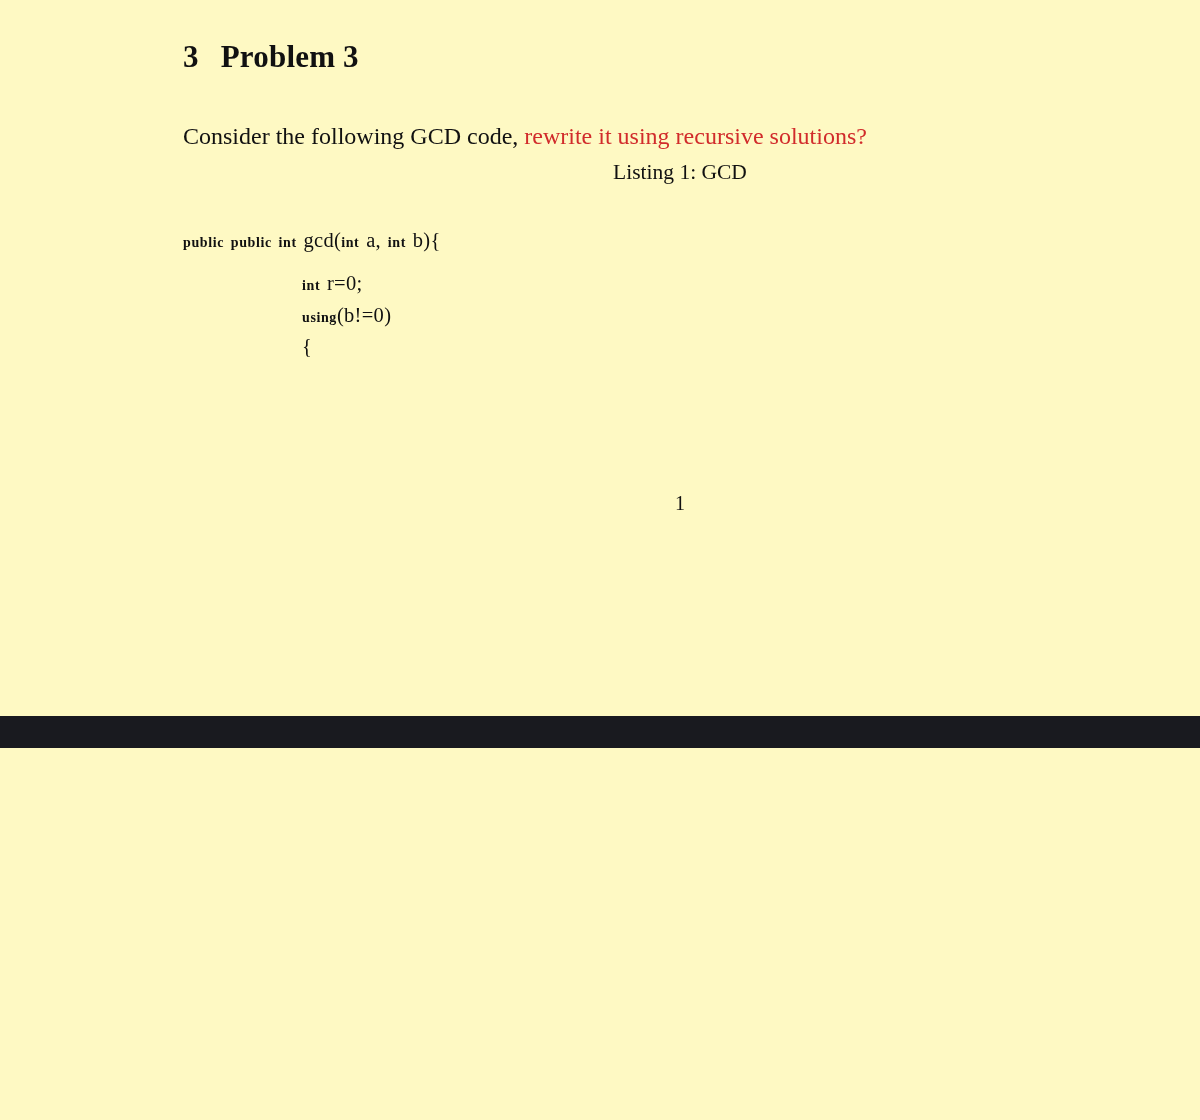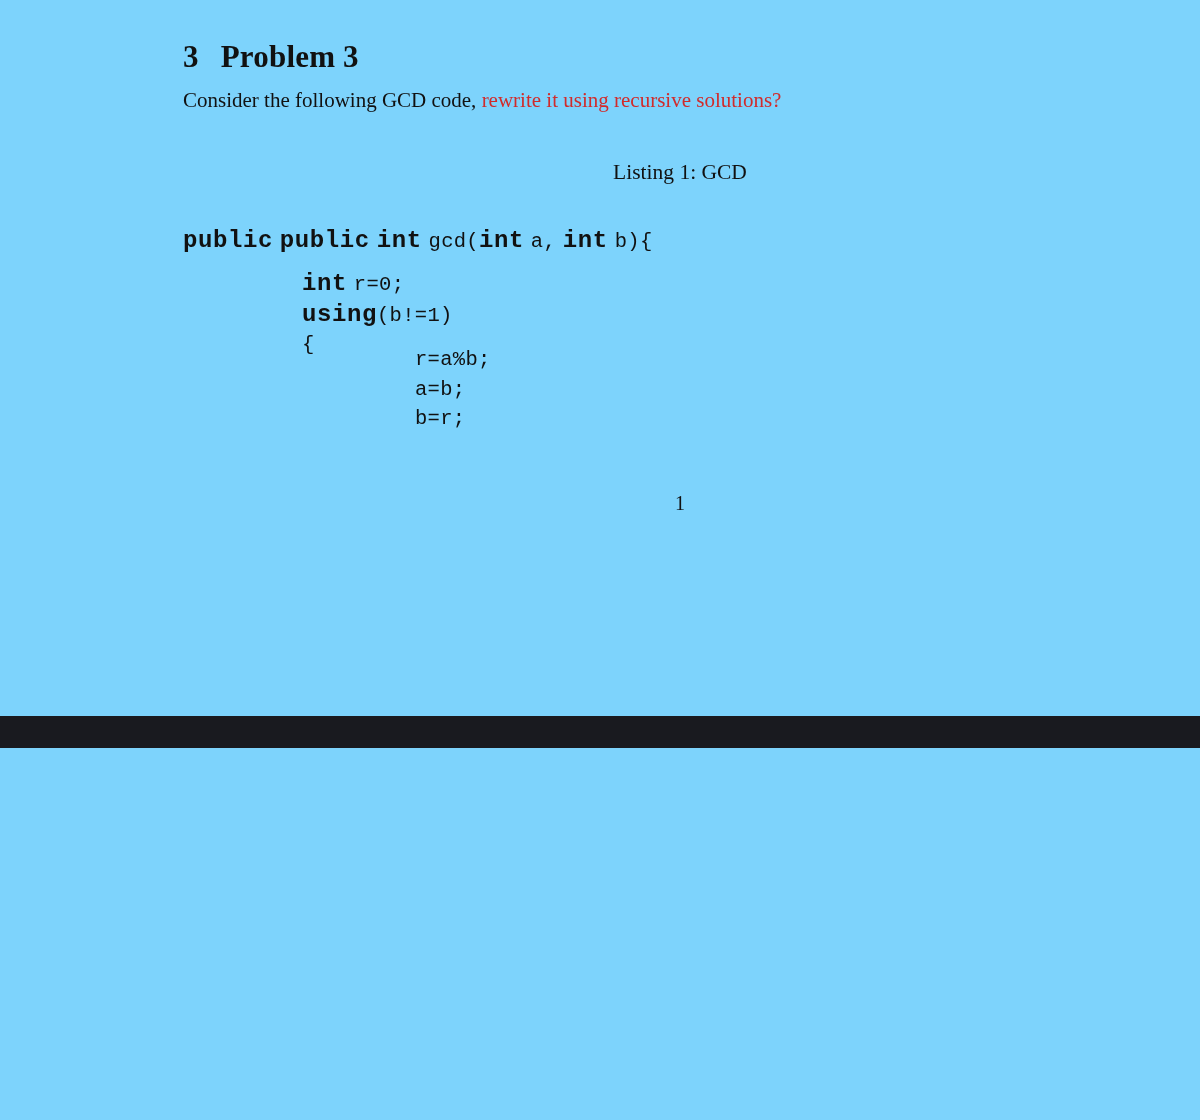--- a/index.html
+++ b/index.html
@@ -14,21 +14,21 @@
     font-family: "Liberation Serif", "DejaVu Serif", serif;
     color: #111111;
     overflow: hidden;
   }
 
   
   .page {
     position: absolute;
     left: 0;
     width: 1200px;
-    background: #7dd3fc;
+    background: #fef9c3;
   }
   #page-one   { top: 0;    height: 716px; }
   #page-break { position: absolute; left: 0; top: 716px; width: 1200px; height: 32px;
                 background: #191a1f; }
   #page-two   { top: 748px; height: 372px; }
 
   
   .section-heading {
     position: absolute;
     left: 183px;
@@ -36,22 +36,22 @@
     font-size: 31px;
     font-weight: bold;
     letter-spacing: 0.2px;
     white-space: pre;
   }
   .section-heading .num { margin-right: 22px; }
 
   .prose {
     position: absolute;
     left: 183px;
-    top: 65px;
-    font-size: 21px;
+    top: 96px;
+    font-size: 24px;
     line-height: 1.35;
     white-space: pre;
   }
   .prose .accent { color: #d12b2b; }
 
   .listing-caption {
     position: absolute;
     left: 0;
     top: 160px;
     width: 1200px;
@@ -62,23 +62,23 @@
 
   
   .code {
     position: absolute;
     font-family: "DejaVu Serif", "Liberation Serif", serif;
     font-size: 20.5px;
     line-height: 29.5px;
     white-space: pre;
     letter-spacing: 0.3px;
   }
-  .code .kw { font-weight: bold; font-family: Liberation Mono, monospace;
-              font-size: 24px; letter-spacing: 0.6px; }
-  .code .id { font-family: Liberation Mono, monospace; }
+  .code .kw { font-weight: bold; font-family: Liberation Serif, serif;
+              font-size: 14px; letter-spacing: 0.6px; }
+  .code .id { font-family: Liberation Serif, serif; }
 
   #code-head     { left: 183px; top: 226px; }
   #code-body-1   { left: 302px; top: 269px; }
   #code-inner    { left: 415px; top: 345px; }
 
   .page-number {
     position: absolute;
     left: 0;
     top: 492px;
     width: 1200px;
@@ -93,23 +93,22 @@
 <div class="page" id="page-one">
 
   <h1 class="section-heading"><span class="num">3</span><span>Problem 3</span></h1>
 
   <p class="prose"><span>Consider the following GCD code, </span><span class="accent">rewrite it using recursive solutions?</span></p>
 
   <div class="listing-caption">Listing 1: GCD</div>
 
   <div class="code" id="code-head"><span class="kw">public</span><span> </span><span class="kw">public</span><span> </span><span class="kw">int</span><span> </span><span class="id">gcd(</span><span class="kw">int</span><span> </span><span class="id">a,</span><span> </span><span class="kw">int</span><span> </span><span class="id">b){</span></div>
 
-  <div class="code" id="code-body-1"><div><span class="kw">int</span><span> </span><span class="id">r=0;</span></div><div><span class="kw">using</span><span class="id">(b!=1)</span></div><div class="id">{</div></div>
+  <div class="code" id="code-body-1"><div><span class="kw">int</span><span> </span><span class="id">r=0;</span></div><div><span class="kw">using</span><span class="id">(b!=0)</span></div><div class="id">{</div></div>
 
-  <div class="code" id="code-inner"><div class="id">r=a%b;</div><div class="id">a=b;</div><div class="id">b=r;</div></div>
 
   <div class="page-number">1</div>
 </div>
 
 <div id="page-break"></div>
 
 <div class="page" id="page-two">
   
 
   

